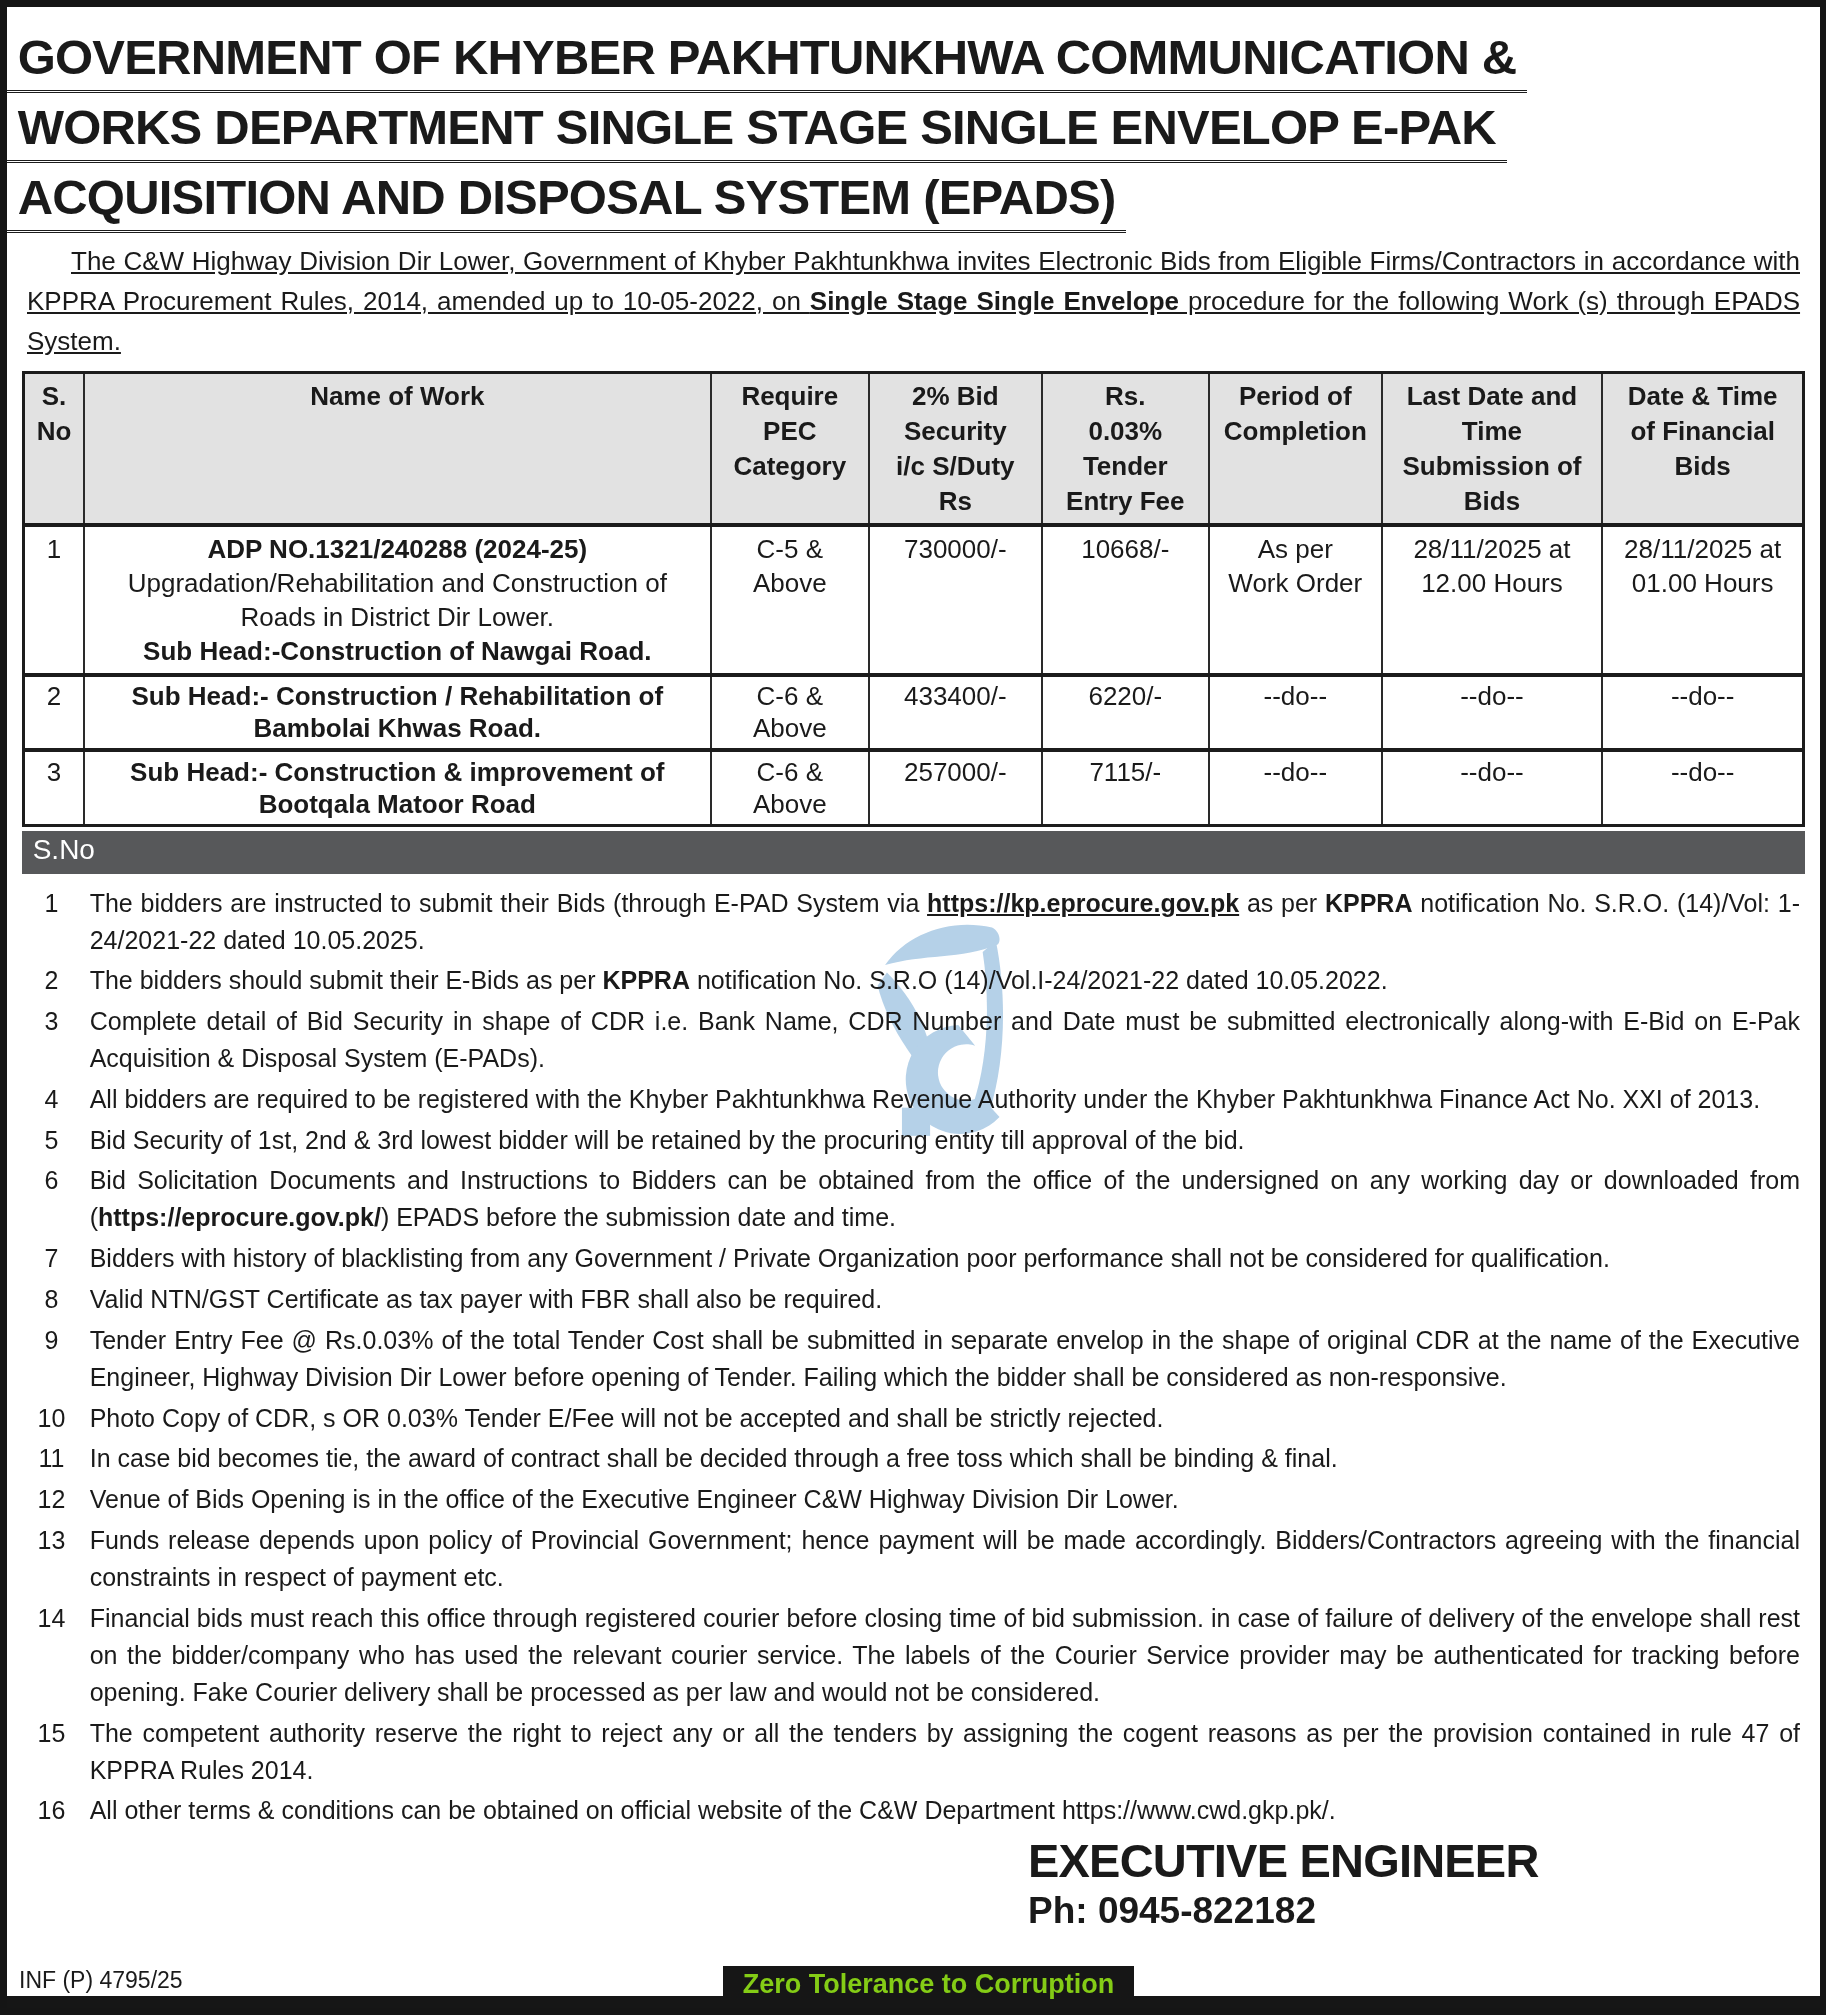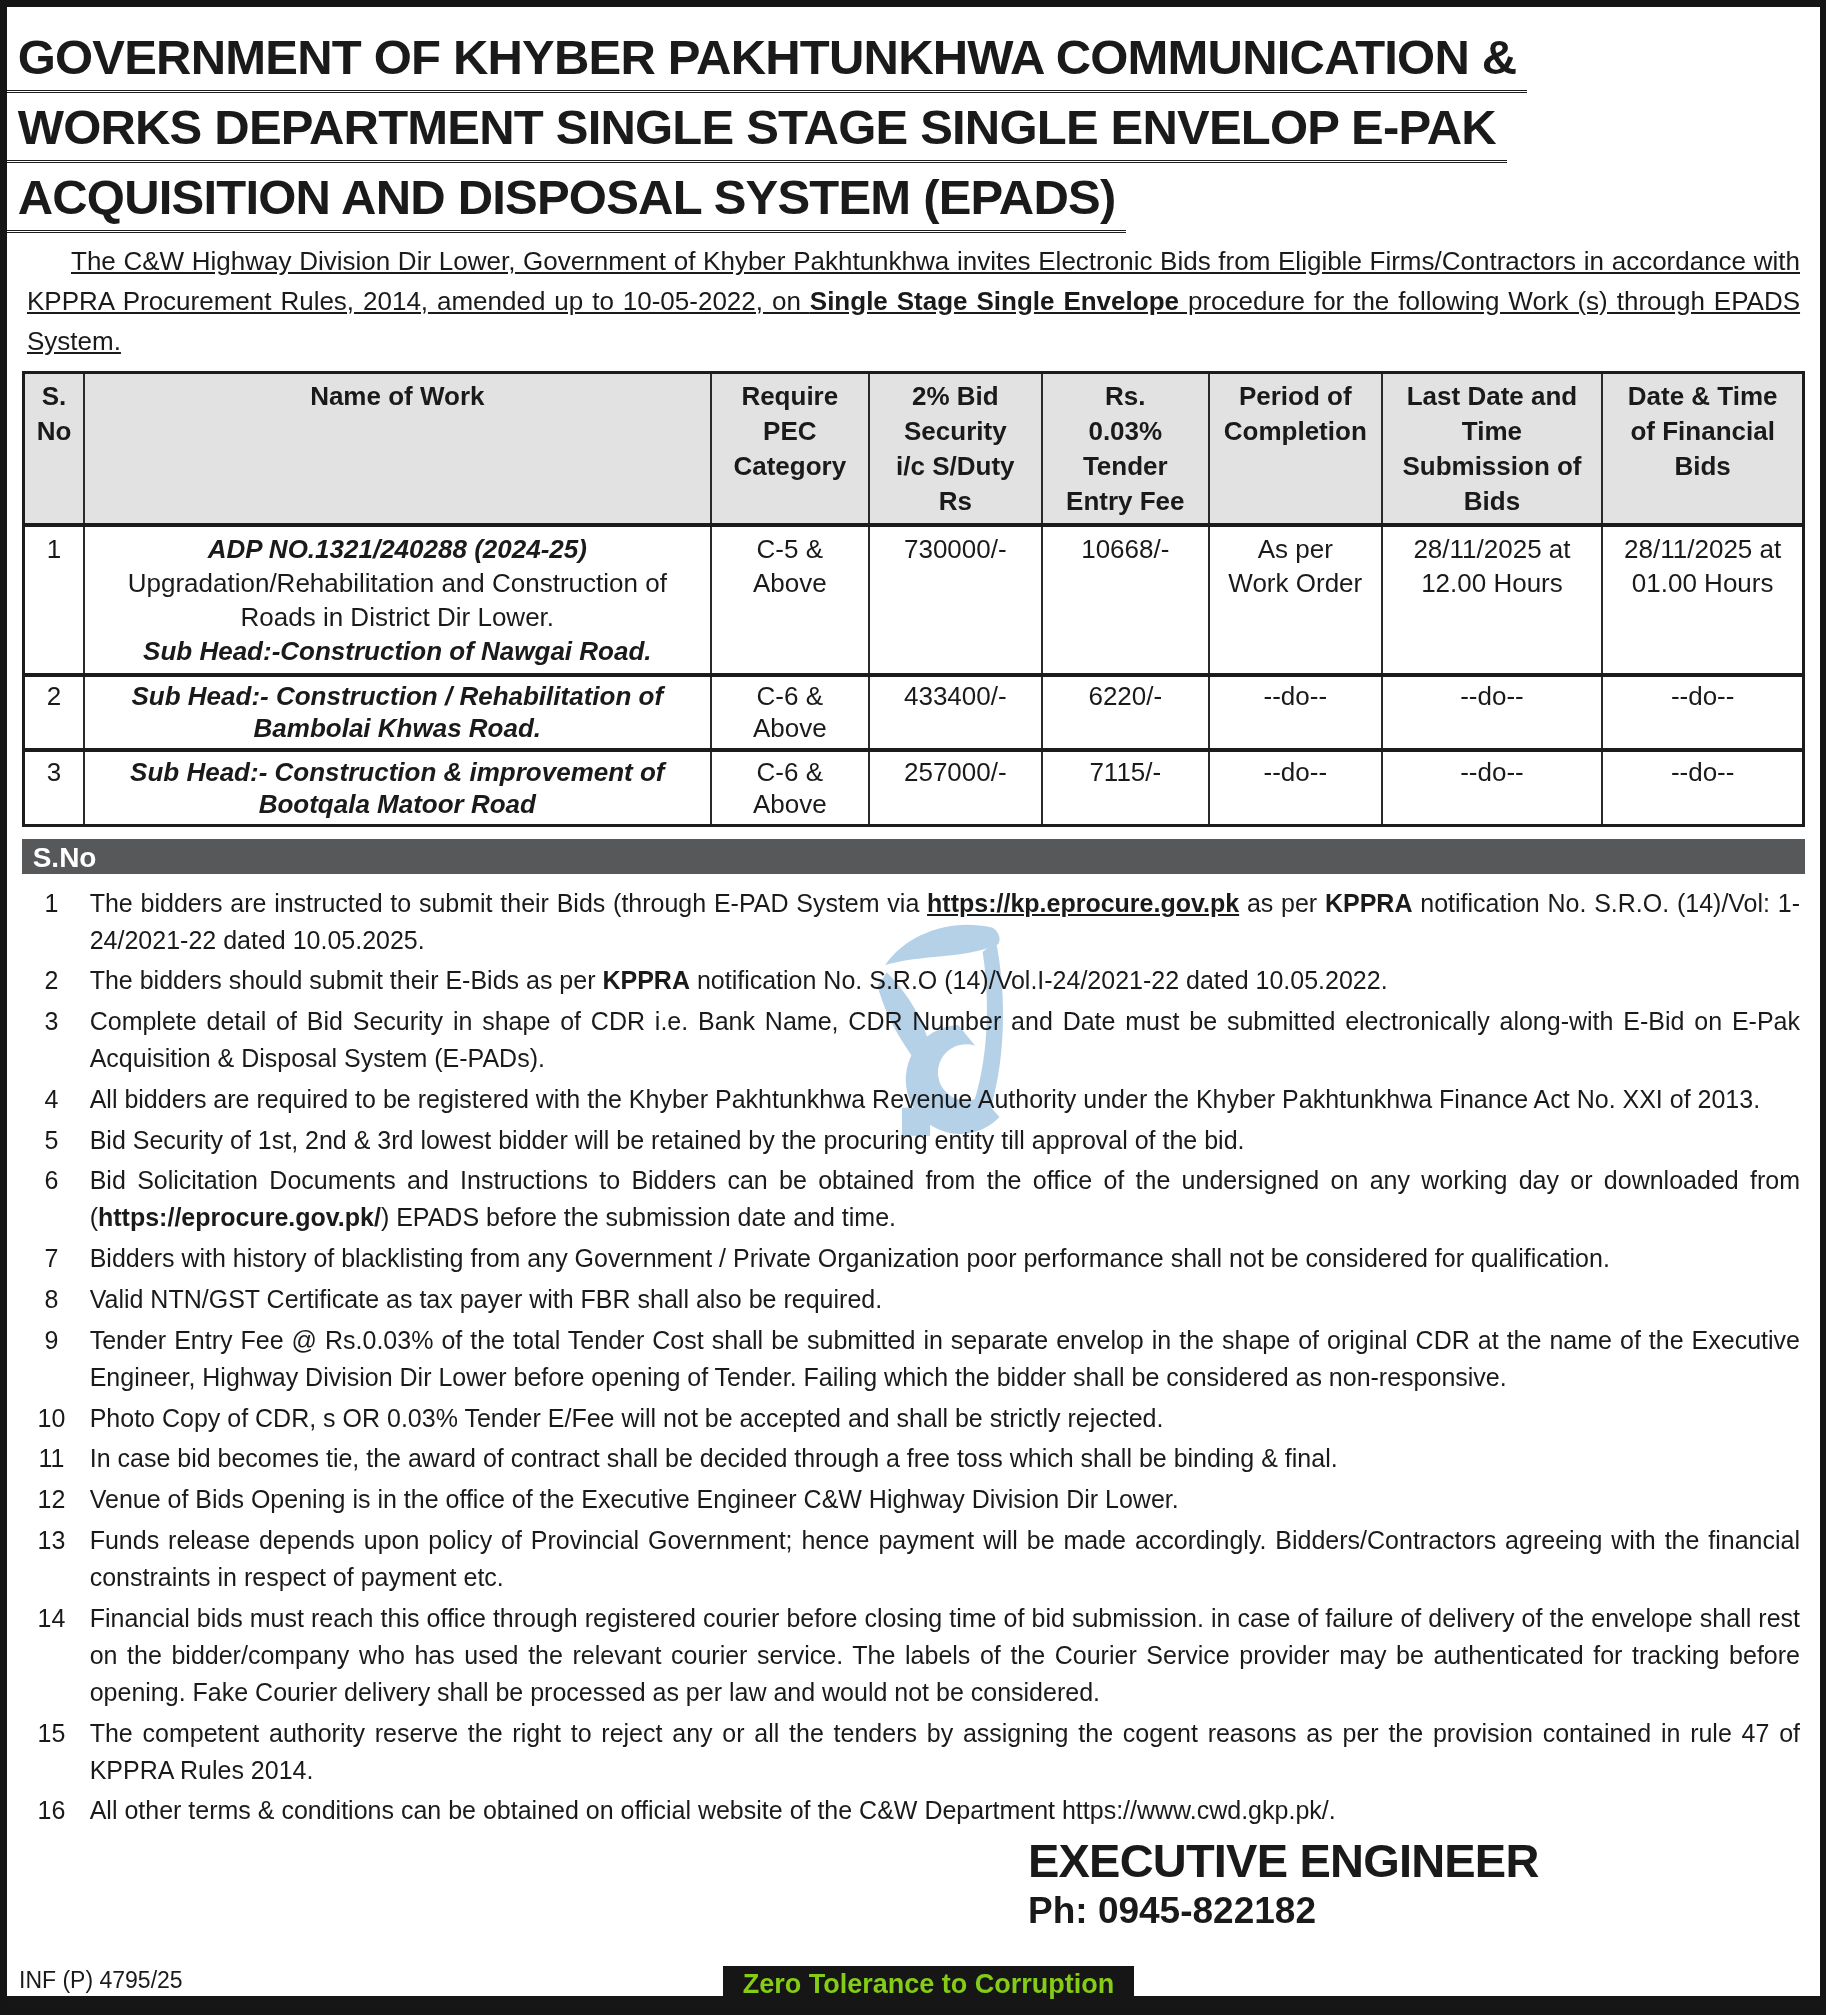--- a/index.html
+++ b/index.html
@@ -17,25 +17,25 @@
 
   
   table.work{width:calc(100% - 30px);margin:10.7px 15px 0;border-collapse:collapse;border:3.8px solid #1c1c1c;position:relative;z-index:2;background:#fff;}
   table.work th{background:#e2e2e2;font-weight:bold;font-size:26px;line-height:35px;vertical-align:top;text-align:center;padding:4.6px 3px;border-left:2.3px solid #2a2a2a;border-bottom:4.6px solid #1c1c1c;}
   table.work th:first-child{border-left:none;}
   table.work td{font-size:26px;line-height:34px;vertical-align:top;text-align:center;padding:4.6px 4.6px;border-left:2.3px solid #2a2a2a;border-bottom:4.6px solid #1c1c1c;}
   table.work td:first-child{border-left:none;}
   table.work tr:last-child td{border-bottom:none;}
   td.work-cell{text-align:justify;padding:4.6px 9px;}
   td.work-cell .seg{margin:0;}
-  td.work-cell .seg.b{font-weight:bold;font-style:italic;}
+  td.work-cell .seg.b{font-weight:bold;}
   tr.compact td{line-height:32px;padding:3.8px 4.6px;}
 
   
-  .nit-bar{position:relative;margin:12px 15px 0;height:35px;background:#57585a;color:#ffffff;font-weight:bold;z-index:2;}
+  .nit-bar{position:relative;margin:4px 15px 0;height:43px;background:#57585a;color:#ffffff;font-weight:normal;z-index:2;}
   .nit-bar .sno{position:absolute;left:10.7px;top:3px;font-size:28px;}
   .nit-bar .nit-title{position:absolute;left:0;right:0;top:3.8px;text-align:center;font-size:28px;letter-spacing:0.4px;}
 
   
   .conditions{margin:10.7px 20px 0;position:relative;z-index:2;}
   .cond{display:flex;margin-bottom:3.8px;}
   .cond .num{flex:0 0 49px;text-align:center;font-size:25px;line-height:37px;}
   .cond .txt{flex:1;font-size:25px;line-height:37px;text-align:justify;padding-left:13.7px;}
   .cond .txt b{font-weight:bold;}
   .cond .txt .u{text-decoration:underline;}

